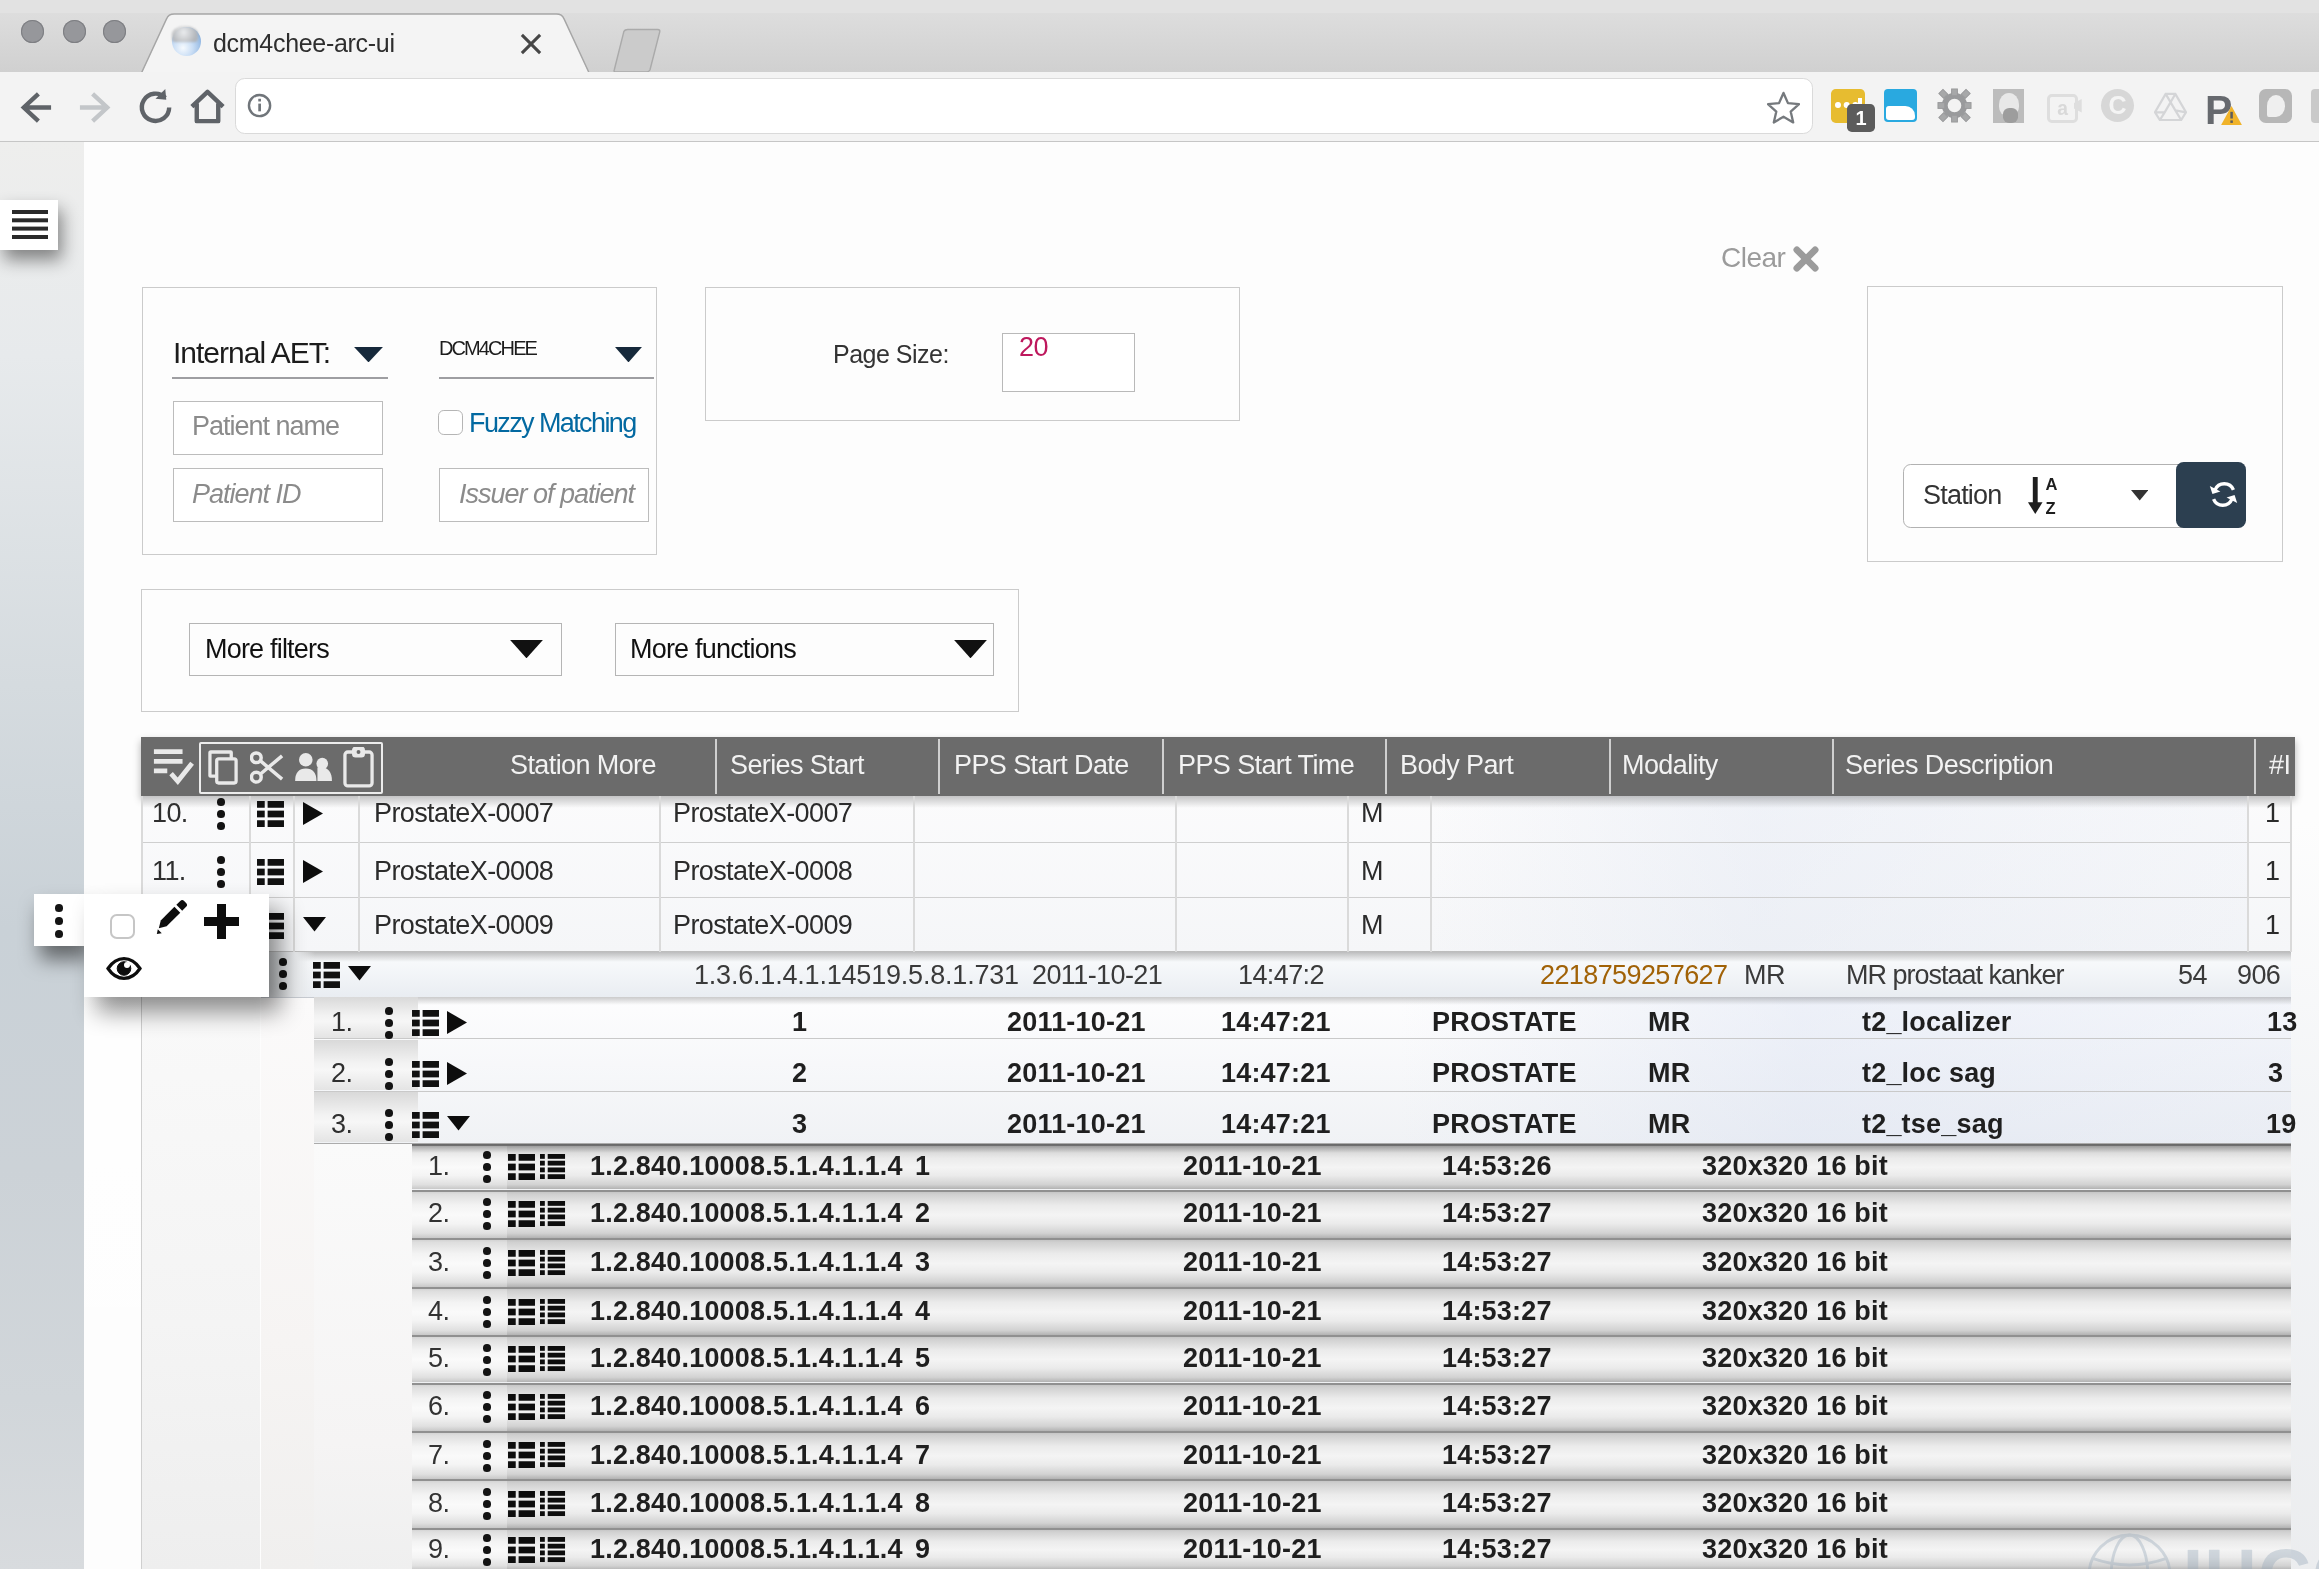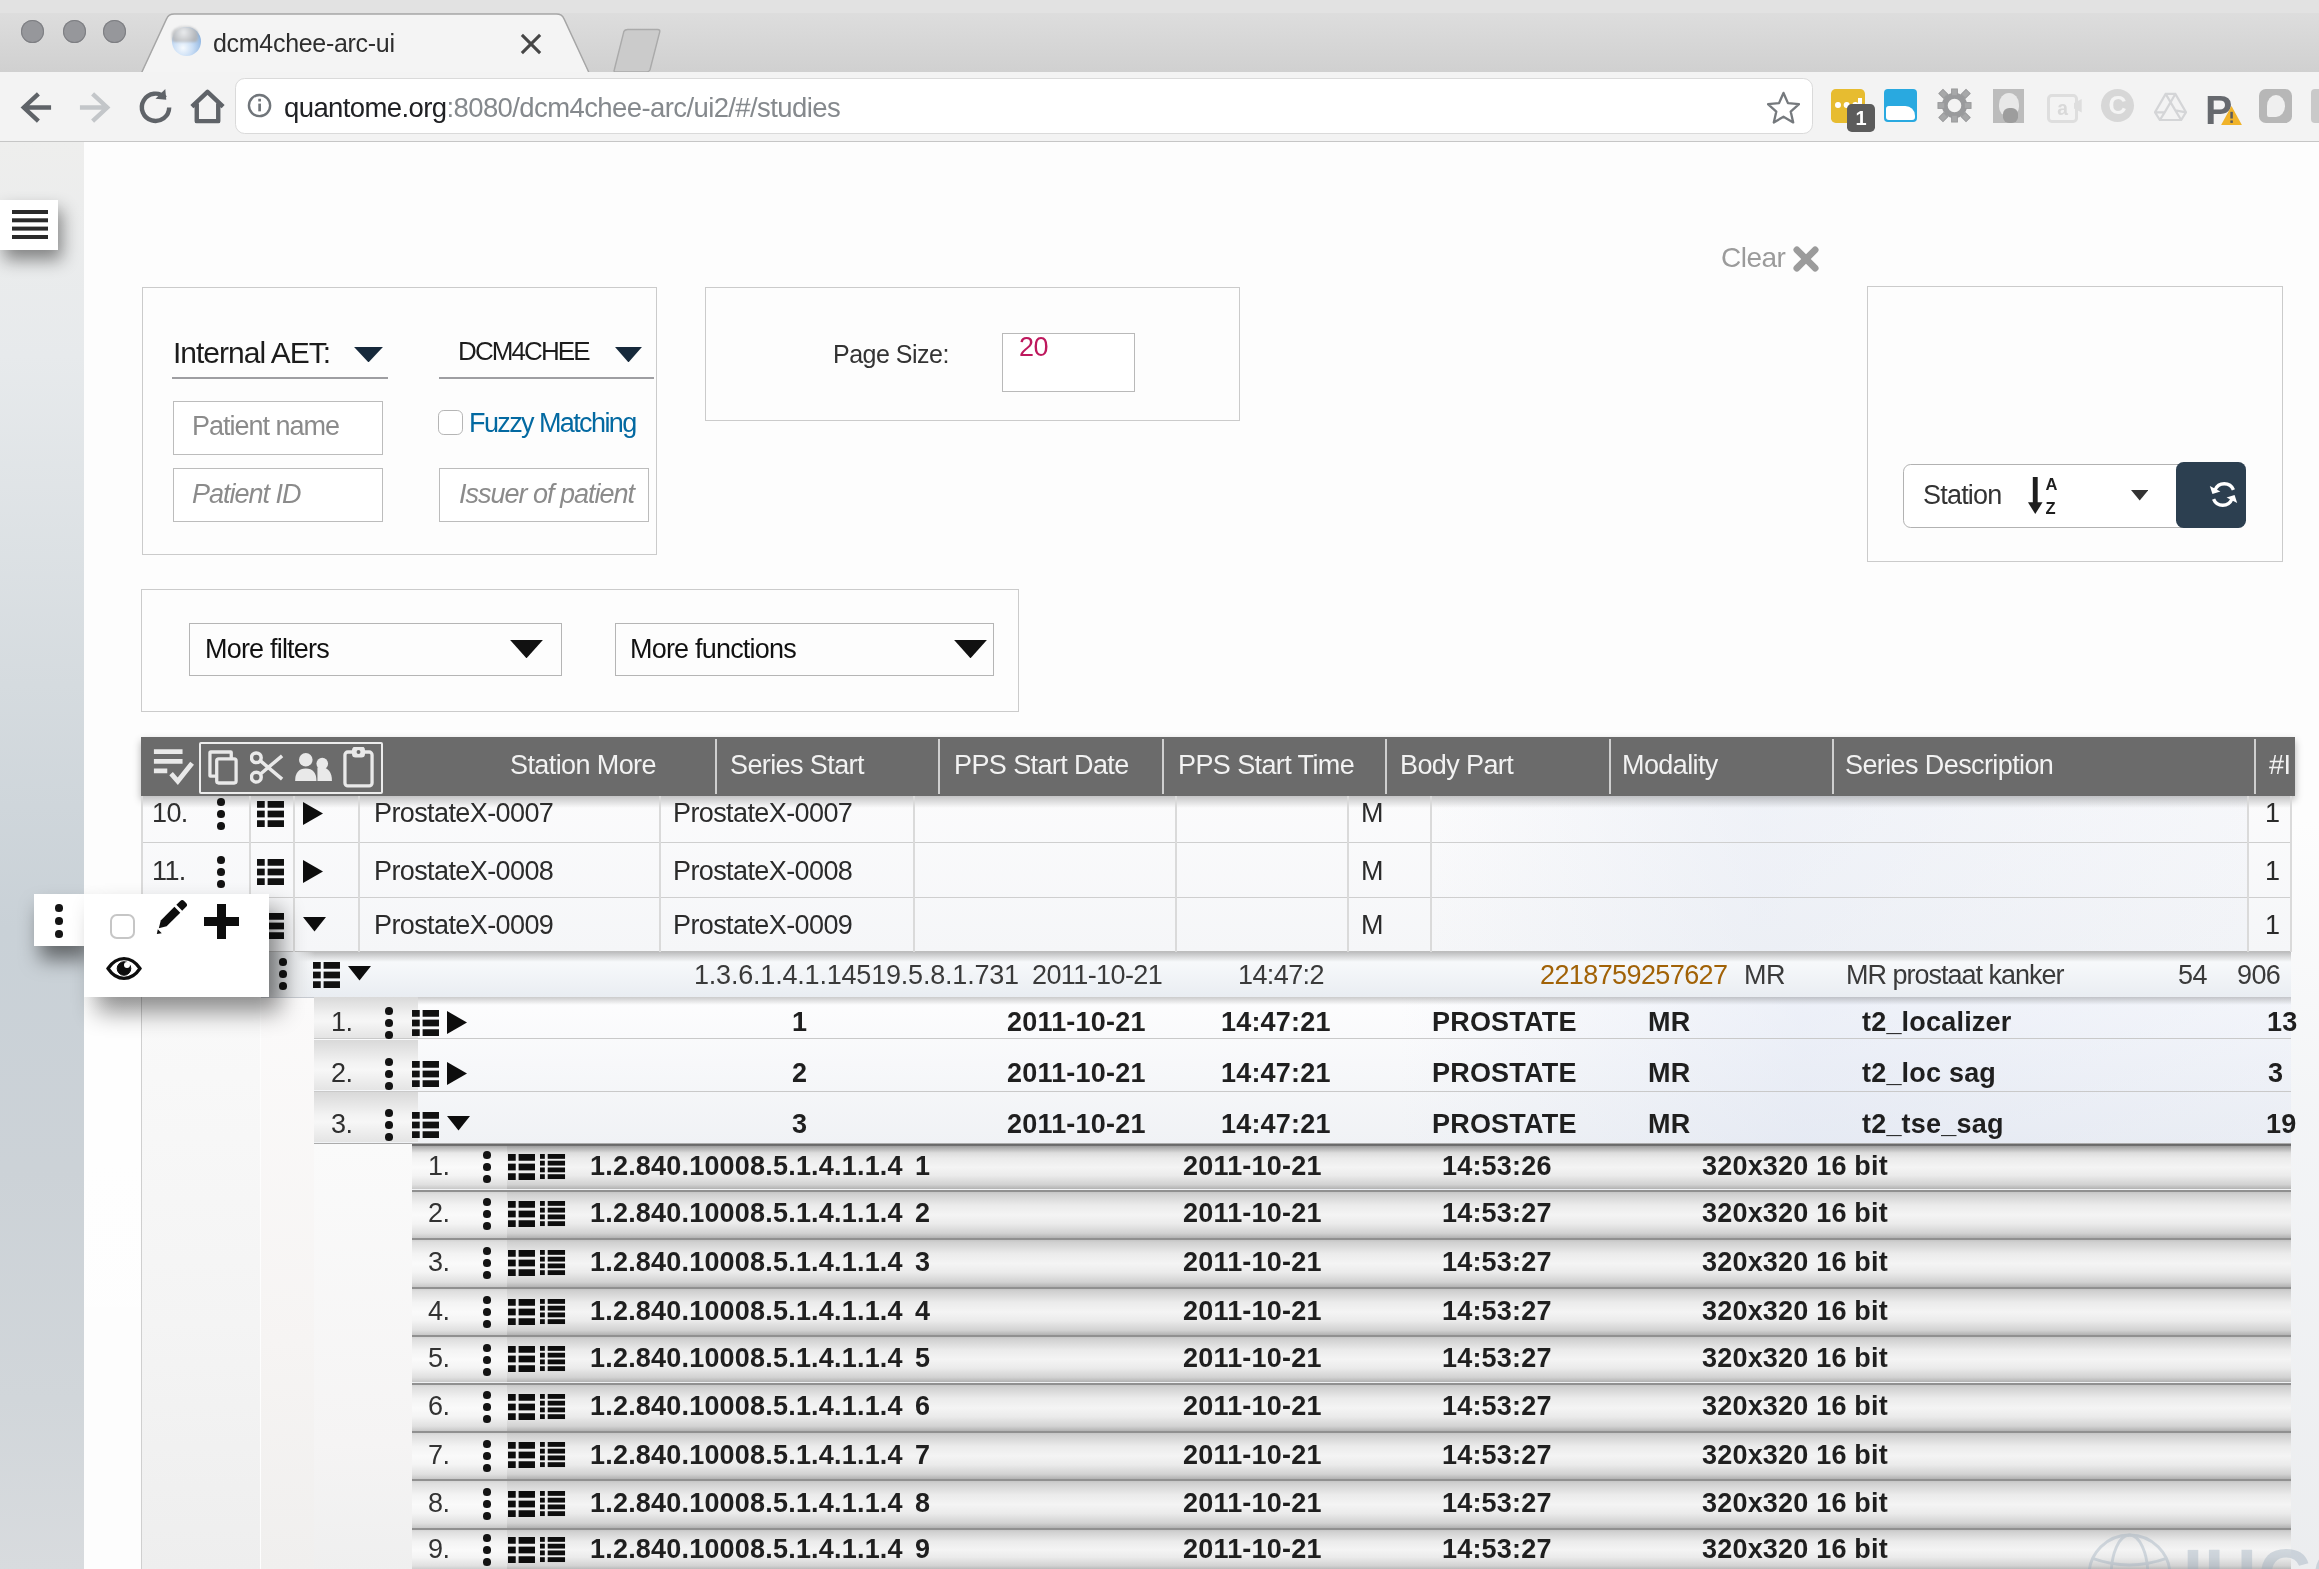--- a/index.html
+++ b/index.html
@@ -90,21 +90,20 @@
     </svg>
 <svg class="a" style="left:187px;top:87px" width="41" height="41" viewBox="0 0 42 42">
       <path d="M5 20 L21 5 L37 20 M10 17 V35 H32 V17" stroke="#5f6368" stroke-width="4.5" fill="none" stroke-linejoin="round"></path>
     </svg>
 <div class="a" style="left:235px;top:78px;width:1576px;height:54px;background:#fff;border:1.9px solid #dadada;border-radius:9.7px"></div>
 <svg class="a" style="left:247px;top:93px" width="27" height="27" viewBox="0 0 28 28">
       <circle cx="13" cy="13" r="11" stroke="#70757a" stroke-width="2.5" fill="none"></circle>
       <rect x="11.7" y="11" width="2.8" height="8" fill="#70757a"></rect>
       <rect x="11.7" y="6" width="2.8" height="2.8" fill="#70757a"></rect>
     </svg>
-<div class="tx" style="left:284px;top:94px;font-size:27.5px;letter-spacing:-0.6px"><span style="color:#202124">quantome.org</span><span style="color:#85898d">:8080/dcm4chee-arc/ui2/#/studies</span></div>
 <svg class="a" style="left:1767px;top:91px" width="33" height="33" viewBox="0 0 34 34">
       <path d="M17 2 L21.6 12.5 L33 13.6 L24.4 21.2 L27 32.4 L17 26.5 L7 32.4 L9.6 21.2 L1 13.6 L12.4 12.5 Z" stroke="#75797d" stroke-width="2.4" fill="none" stroke-linejoin="round"></path>
     </svg>
 
 <div class="a" style="left:1831px;top:89px;width:34px;height:34px;border-radius:4.8px;background:#e7bc30"></div>
 <div class="a" style="left:1835px;top:102px;width:5.8px;height:5.8px;border-radius:50%;background:#fff;box-shadow:8.7px 0 0 #fff,17.4px 0 0 #fff"></div>
 <div class="a" style="left:1858px;top:98px;width:3.9px;height:15.4px;background:#fff"></div>
 <div class="a" style="left:1847px;top:104px;width:28px;height:28px;border-radius:4.8px;background:#5c5c5c;color:#fff;font:bold 20px 'Liberation Sans';text-align:center;line-height:28px">1</div>
 <div class="a" style="left:1884px;top:89px;width:33px;height:33px;border-radius:3.9px;background:#29a9e0"></div>
 <div class="a" style="left:1886px;top:106px;width:29px;height:13.5px;border-radius:2.9px 9.7px 2.9px 2.9px;background:#fff"></div>
@@ -147,21 +146,21 @@
 
 <div class="a" style="left:0;top:200px;width:58px;height:50px;background:#fff;box-shadow:3.9px 9.7px 17.4px rgba(0,0,0,.45)"></div>
 <div class="a" style="left:11.6px;top:210px;width:36px;height:4.3px;background:#2a2a2a;box-shadow:0 8.3px 0 #2a2a2a,0 16.6px 0 #2a2a2a,0 25px 0 #2a2a2a"></div>
 
 <div class="a" style="left:142px;top:287px;width:513px;height:266px;border:1.9px solid #cbcbcb"></div>
 <div class="tx" style="left:173px;top:338px;font-size:30px;color:#1c1c1c;letter-spacing:-1px">Internal AET:</div>
 <svg class="a" style="left:354px;top:347px" width="29" height="15.4" viewBox="0 0 30 16">
       <path d="M0 0 L30 0 L15 16 Z" fill="#16293b"></path>
     </svg>
 <div class="a" style="left:172px;top:377px;width:216px;height:1.9px;background:#9e9ea2"></div>
-<div class="tx" style="left:458px;top:338px;font-size:26px;color:#1c1c1c;letter-spacing:-1.9px">DCM4CHEE</div>
+<div class="tx" style="left:439px;top:338px;font-size:20px;color:#1c1c1c;letter-spacing:-1.9px">DCM4CHEE</div>
 <svg class="a" style="left:615px;top:347px" width="27" height="15.4" viewBox="0 0 28 16">
       <path d="M0 0 L28 0 L14 16 Z" fill="#16293b"></path>
     </svg>
 <div class="a" style="left:439px;top:377px;width:215px;height:1.9px;background:#9e9ea2"></div>
 <div class="a" style="left:173px;top:401px;width:208px;height:52px;border:1.9px solid #bcbcbc;background:#fff"></div>
 <div class="tx" style="left:192px;top:413px;color:#8b8b8b;letter-spacing:-1px">Patient name</div>
 <div class="a" style="left:438px;top:410px;width:23px;height:23px;border:1.9px solid #b5b5b5;border-radius:5.8px;background:#fff"></div>
 <div class="tx" style="left:469px;top:410px;color:#0369a1;letter-spacing:-1.6px">Fuzzy Matching</div>
 <div class="a" style="left:173px;top:468px;width:208px;height:52px;border:1.9px solid #bcbcbc;background:#fff"></div>
 <div class="tx" style="left:192px;top:481px;font-style:italic;color:#8b8b8b;letter-spacing:-1px">Patient ID</div>

